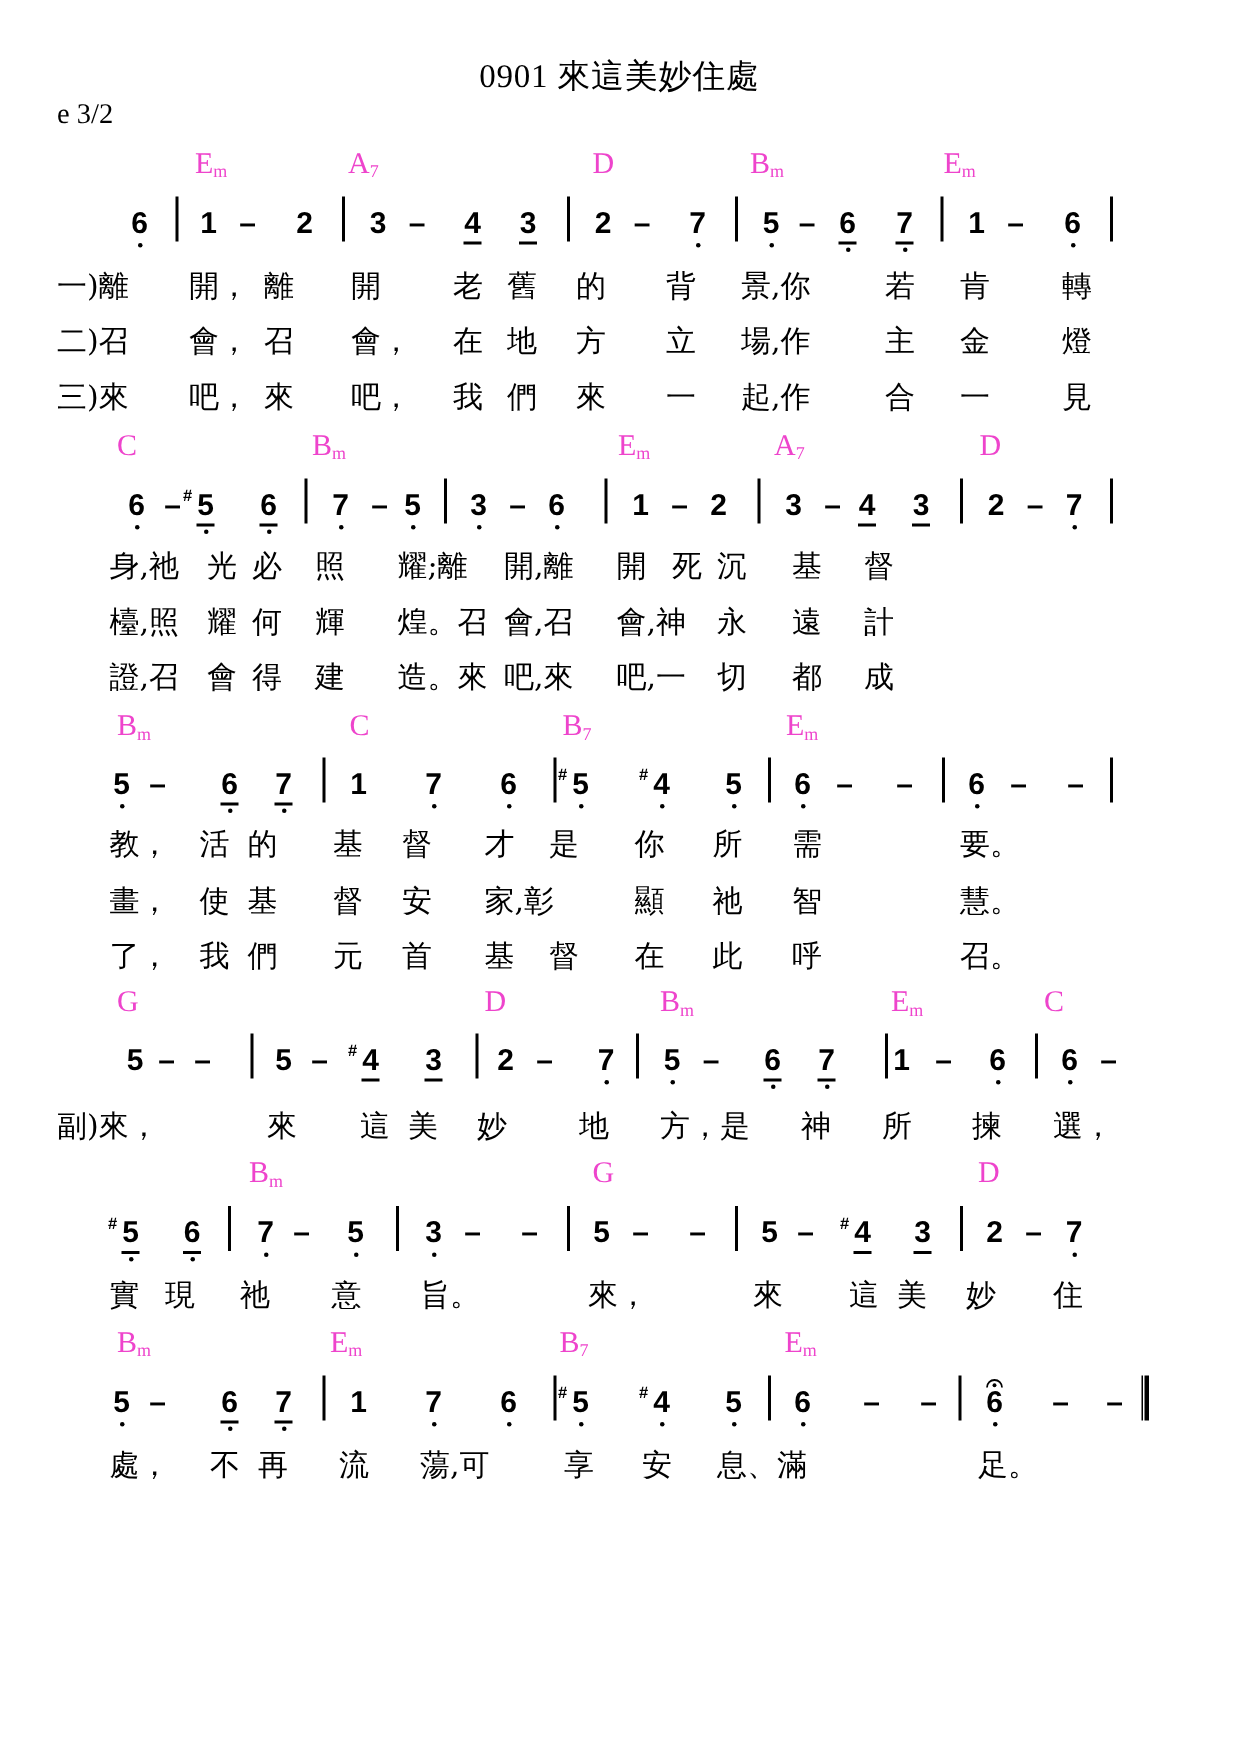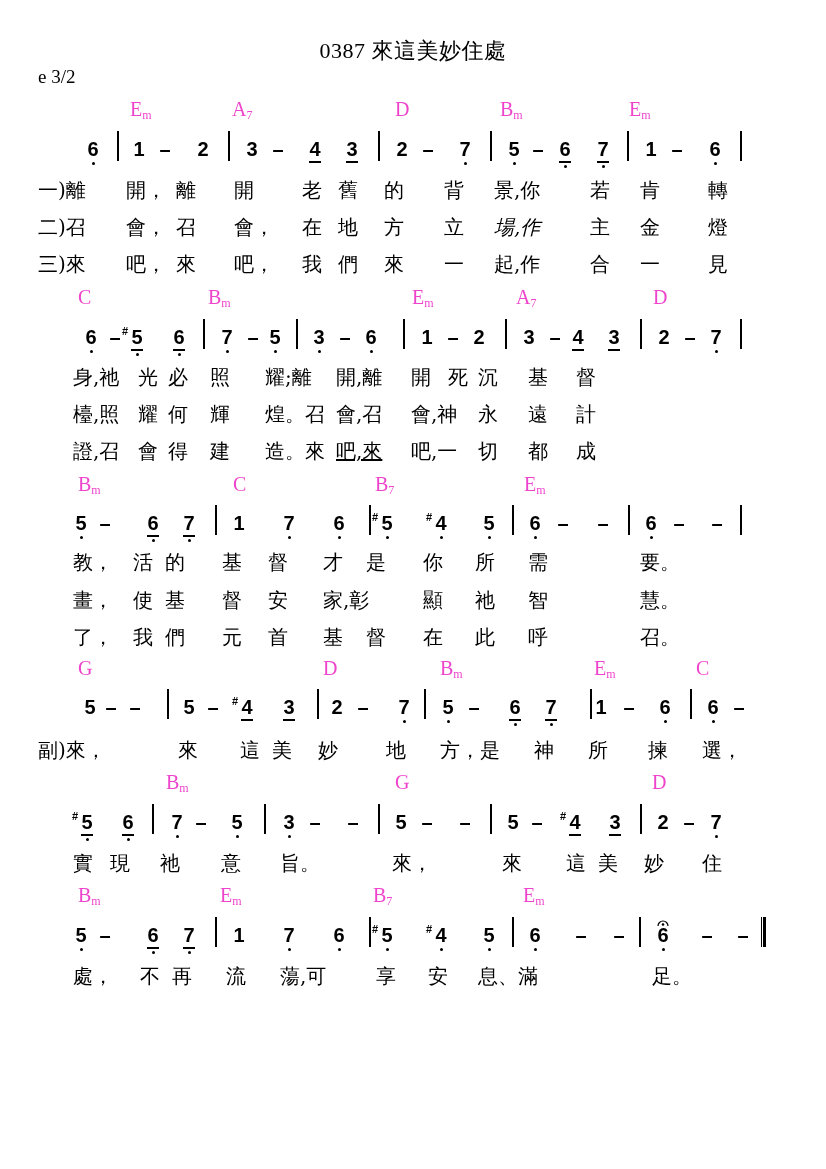--- a/index.html
+++ b/index.html
@@ -16,21 +16,21 @@
   .note .fermata { position:absolute; top:-14px; left:1px; width:12px; height:12px; }
   .dash { font-family:"Liberation Sans", sans-serif; font-weight:bold; font-size:20px; line-height:20px; width:14px; text-align:center; }
   .bar { width:1.5px; background:#000; height:30px; }
   .dbar { width:5px; height:30px; border-left:1.5px solid #000; box-sizing:border-box; }
   .dbar::after { content:""; position:absolute; right:0; top:0; width:3px; height:30px; background:#000; }
   .lyric { font-family:"DejaVu Serif", serif; font-size:20px; line-height:22px; }
 </style>
 </head>
 <body>
 
-<div class="abs title">0387  來這美妙住處</div>
+<div class="abs title">0901  來這美妙住處</div>
 <div class="abs key">e   3/2</div>
 
 <div id="score">
     <div>
       <div class="abs chord" style="left: 130px; top: 98px; color: rgb(238, 68, 204);"><span>E</span><sub>m</sub></div>
       <div class="abs chord" style="left: 232px; top: 98px; color: rgb(238, 68, 204);"><span>A</span><sub>7</sub></div>
       <div class="abs chord" style="left: 395px; top: 98px; color: rgb(238, 68, 204);"><span>D</span></div>
       <div class="abs chord" style="left: 500px; top: 98px; color: rgb(238, 68, 204);"><span>B</span><sub>m</sub></div>
       <div class="abs chord" style="left: 629px; top: 98px; color: rgb(238, 68, 204);"><span>E</span><sub>m</sub></div>
       <div class="abs note" style="left: 86px; top: 139px;"><span>6</span><span class="dot-below" style="top: 23px;"></span></div>
@@ -73,21 +73,21 @@
       </div>
       <div>
         <span class="abs lyric" style="left: 38px; top: 216px;">二)召</span>
         <span class="abs lyric" style="left: 126px; top: 216px;">會，</span>
         <span class="abs lyric" style="left: 176px; top: 216px;">召</span>
         <span class="abs lyric" style="left: 234px; top: 216px;">會，</span>
         <span class="abs lyric" style="left: 302px; top: 216px;">在</span>
         <span class="abs lyric" style="left: 338px; top: 216px;">地</span>
         <span class="abs lyric" style="left: 384px; top: 216px;">方</span>
         <span class="abs lyric" style="left: 444px; top: 216px;">立</span>
-        <span class="abs lyric" style="left: 494px; top: 216px; font-style: italic;">場,作</span>
+        <span class="abs lyric" style="left: 494px; top: 216px;">場,作</span>
         <span class="abs lyric" style="left: 590px; top: 216px;">主</span>
         <span class="abs lyric" style="left: 640px; top: 216px;">金</span>
         <span class="abs lyric" style="left: 708px; top: 216px;">燈</span>
       </div>
       <div>
         <span class="abs lyric" style="left: 38px; top: 253px;">三)來</span>
         <span class="abs lyric" style="left: 126px; top: 253px;">吧，</span>
         <span class="abs lyric" style="left: 176px; top: 253px;">來</span>
         <span class="abs lyric" style="left: 234px; top: 253px;">吧，</span>
         <span class="abs lyric" style="left: 302px; top: 253px;">我</span>
@@ -156,21 +156,21 @@
         <span class="abs lyric" style="left: 478px; top: 403px;">永</span>
         <span class="abs lyric" style="left: 528px; top: 403px;">遠</span>
         <span class="abs lyric" style="left: 576px; top: 403px;">計</span>
       </div>
       <div>
         <span class="abs lyric" style="left: 73px; top: 440px;">證,召</span>
         <span class="abs lyric" style="left: 138px; top: 440px;">會</span>
         <span class="abs lyric" style="left: 168px; top: 440px;">得</span>
         <span class="abs lyric" style="left: 210px; top: 440px;">建</span>
         <span class="abs lyric" style="left: 265px; top: 440px;">造。來</span>
-        <span class="abs lyric" style="left: 336px; top: 440px; text-decoration: underline;">吧,來</span>
+        <span class="abs lyric" style="left: 336px; top: 440px;">吧,來</span>
         <span class="abs lyric" style="left: 411px; top: 440px;">吧,一</span>
         <span class="abs lyric" style="left: 478px; top: 440px;">切</span>
         <span class="abs lyric" style="left: 528px; top: 440px;">都</span>
         <span class="abs lyric" style="left: 576px; top: 440px;">成</span>
       </div>
     </div>
     <div>
       <div class="abs chord" style="left: 78px; top: 473px; color: rgb(238, 68, 204);"><span>B</span><sub>m</sub></div>
       <div class="abs chord" style="left: 233px; top: 473px; color: rgb(238, 68, 204);"><span>C</span></div>
       <div class="abs chord" style="left: 375px; top: 473px; color: rgb(238, 68, 204);"><span>B</span><sub>7</sub></div>

